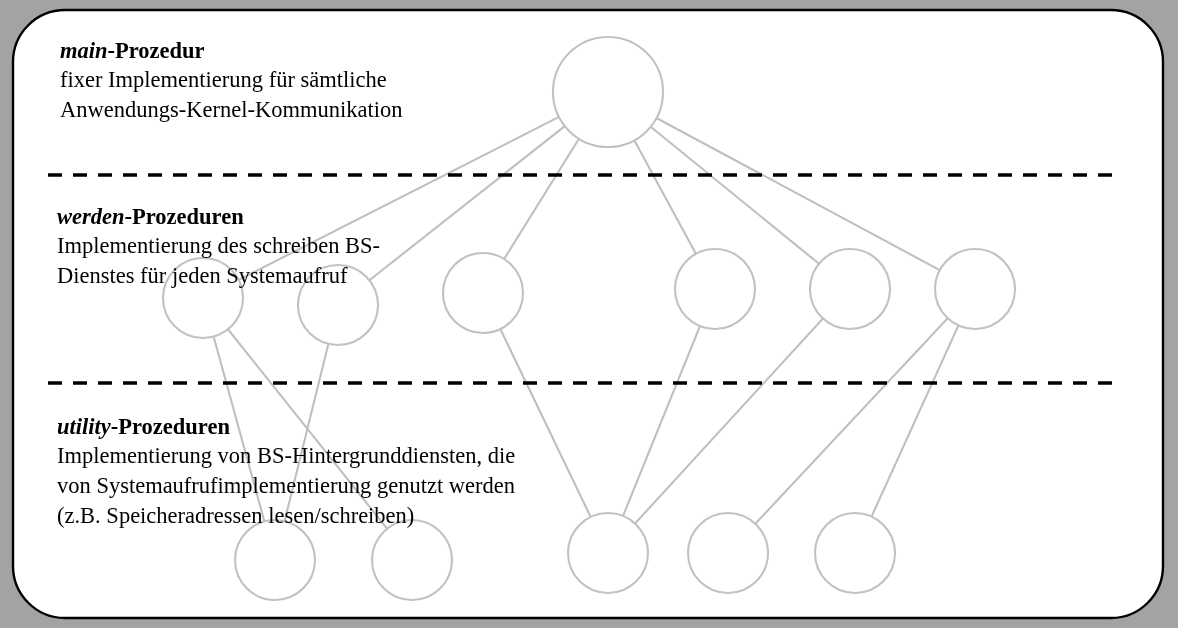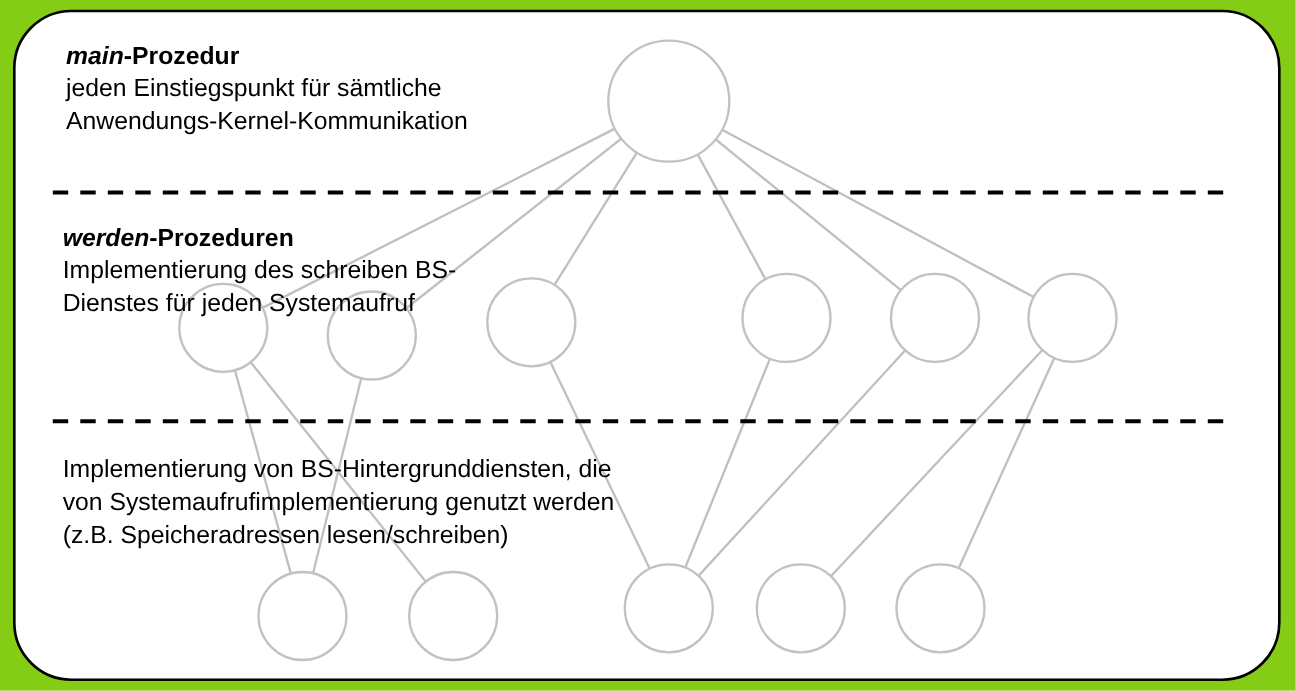--- a/index.html
+++ b/index.html
@@ -9,22 +9,23 @@
     background: #ffffff;
   }
   body {
     font-family: "Liberation Sans", sans-serif;
     -webkit-font-smoothing: antialiased;
   }
   #stage {
     position: relative;
     width: 1178px;
     height: 628px;
-    background: #84cc16;
+    background: #a3a3a3;
     overflow: hidden;
+    font-family: Liberation Serif, serif;
   }
   #diagram-svg {
     position: absolute;
     left: 0;
     top: 0;
     width: 1178px;
     height: 628px;
   }
   .outer-frame {
     fill: #ffffff;
@@ -123,32 +124,35 @@
         <line class="divider" x1="48" y1="383" x2="1112" y2="383"></line>
       </g>
   </svg>
 
   <div class="text-layer">
 
     <div class="label-block" id="block-main">
       <div class="block-title">
         <span class="term">main</span><span>-Prozedur</span>
       </div>
-      <div class="block-body">jeden Einstiegspunkt für sämtliche
+      <div class="block-body">fixer Implementierung für sämtliche
 Anwendungs-Kernel-Kommunikation</div>
     </div>
 
     <div class="label-block" id="block-handler">
       <div class="block-title">
         <span class="term">werden</span><span>-Prozeduren</span>
       </div>
       <div class="block-body">Implementierung des schreiben BS-
 Dienstes für jeden Systemaufruf</div>
     </div>
 
     <div class="label-block" id="block-utility">
+      <div class="block-title">
+        <span class="term">utility</span><span>-Prozeduren</span>
+      </div>
       <div class="block-body">Implementierung von BS-Hintergrunddiensten, die
 von Systemaufrufimplementierung genutzt werden
 (z.B. Speicheradressen lesen/schreiben)</div>
     </div>
 
   </div>
 </div>
 
 </body></html>

